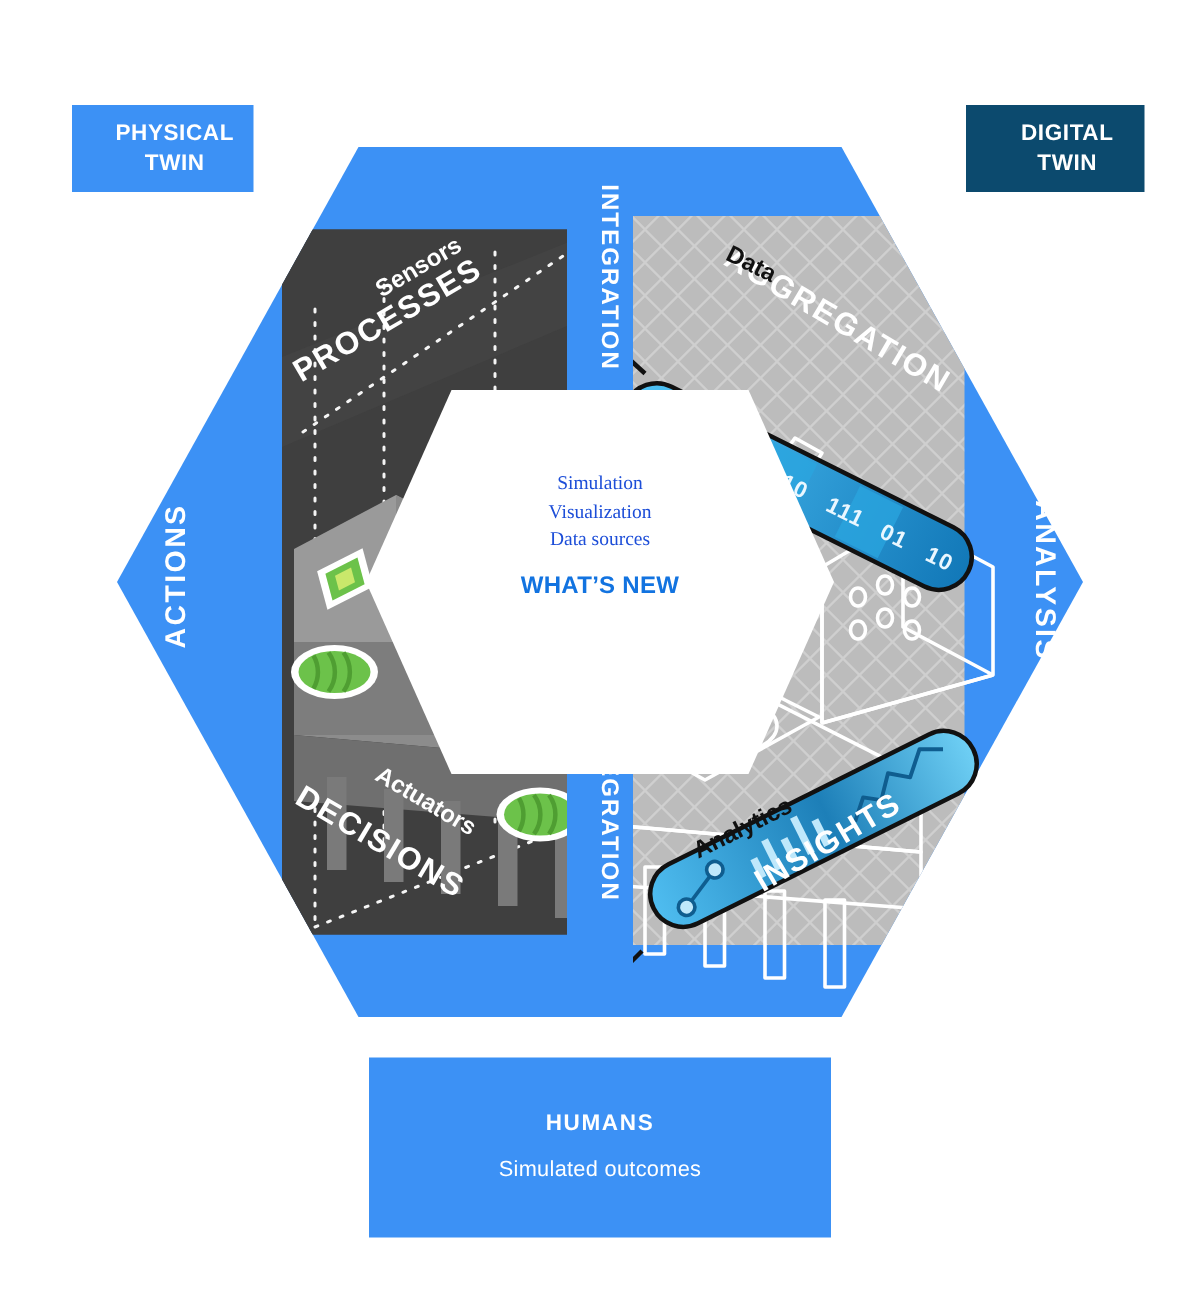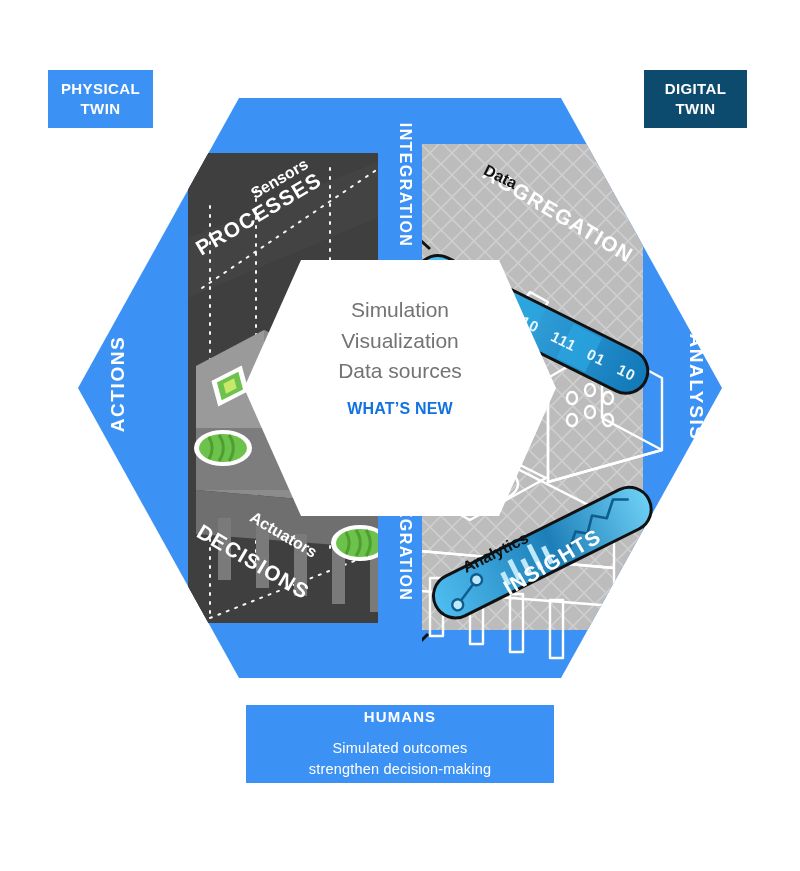--- a/index.html
+++ b/index.html
@@ -9,29 +9,29 @@
     font-family:"Liberation Sans","DejaVu Sans",sans-serif;
     -webkit-font-smoothing:antialiased;
   }
   .stage{position:absolute;inset:0;}
 
   
   .corner-box{
     position:absolute;display:flex;flex-direction:column;
     align-items:center;justify-content:center;
     color:#ffffff;font-weight:bold;font-size:15px;line-height:1.32;
-    letter-spacing:.4px;text-align:center;
+    letter-spacing:.4px;text-align:center;padding-left:16px;
   }
   #physical-twin-box{left:48px;top:70px;width:105px;height:58px;background:#3c91f5;}
   #digital-twin-box{left:644px;top:70px;width:103px;height:58px;background:#0c4a6e;}
 
   
   #humans-box{
-    position:absolute;left:246px;top:705px;width:308px;height:78px;
-    background:#3c91f5;color:#fff;text-align:center;
+    position:absolute;left:246px;top:705px;width:308px;height:120px;
+    background:#3c91f5;color:#fff;
     display:flex;flex-direction:column;align-items:center;justify-content:center;
   }
   #humans-box .h-title{font-size:15px;font-weight:bold;letter-spacing:1.1px;margin-bottom:13px;}
   #humans-box .h-sub{font-size:14.5px;line-height:1.42;letter-spacing:.2px;}
 
   
   #hexagon{position:absolute;left:78px;top:98px;width:644px;height:580px;}
   #hexagon svg{position:absolute;left:0;top:0;}
 
   
@@ -39,21 +39,21 @@
        transform-origin:50% 50%;}
   .dark-lbl{position:absolute;color:#fff;font-weight:bold;white-space:nowrap;
        transform-origin:50% 50%;}
 
   
   #center-hex{
     position:absolute;left:301px;top:249px;width:198px;height:224px;
     display:flex;flex-direction:column;align-items:center;justify-content:center;
     text-align:center;z-index:40;
   }
-  #center-hex .c-top{font-size:21px;line-height:1.45;color:#737373;}
+  #center-hex .c-top{font-size:13px;line-height:1.45;color:#1d4ed8;font-family:Liberation Serif, serif;}
   #center-hex .c-new{font-size:16px;font-weight:bold;color:#1273e0;margin:13px 0 9px;letter-spacing:.2px;text-align:right;}
   #center-hex .c-bot{font-size:15.5px;line-height:1.45;color:#1a1a1a;}
 </style>
 </head>
 <body>
 
 <div class="stage">
 
   <div id="physical-twin-box" class="corner-box">
     <span>PHYSICAL</span>
@@ -307,17 +307,16 @@
       <div>Visualization</div>
       <div>Data sources</div>
     </div>
     <div class="c-new">WHAT’S NEW</div>
   </div>
 
   <div id="humans-box">
     <div class="h-title">HUMANS</div>
     <div class="h-sub">
       <div>Simulated outcomes</div>
-      <div>strengthen decision-making</div>
     </div>
   </div>
 
 </div>
 
 </body></html>

